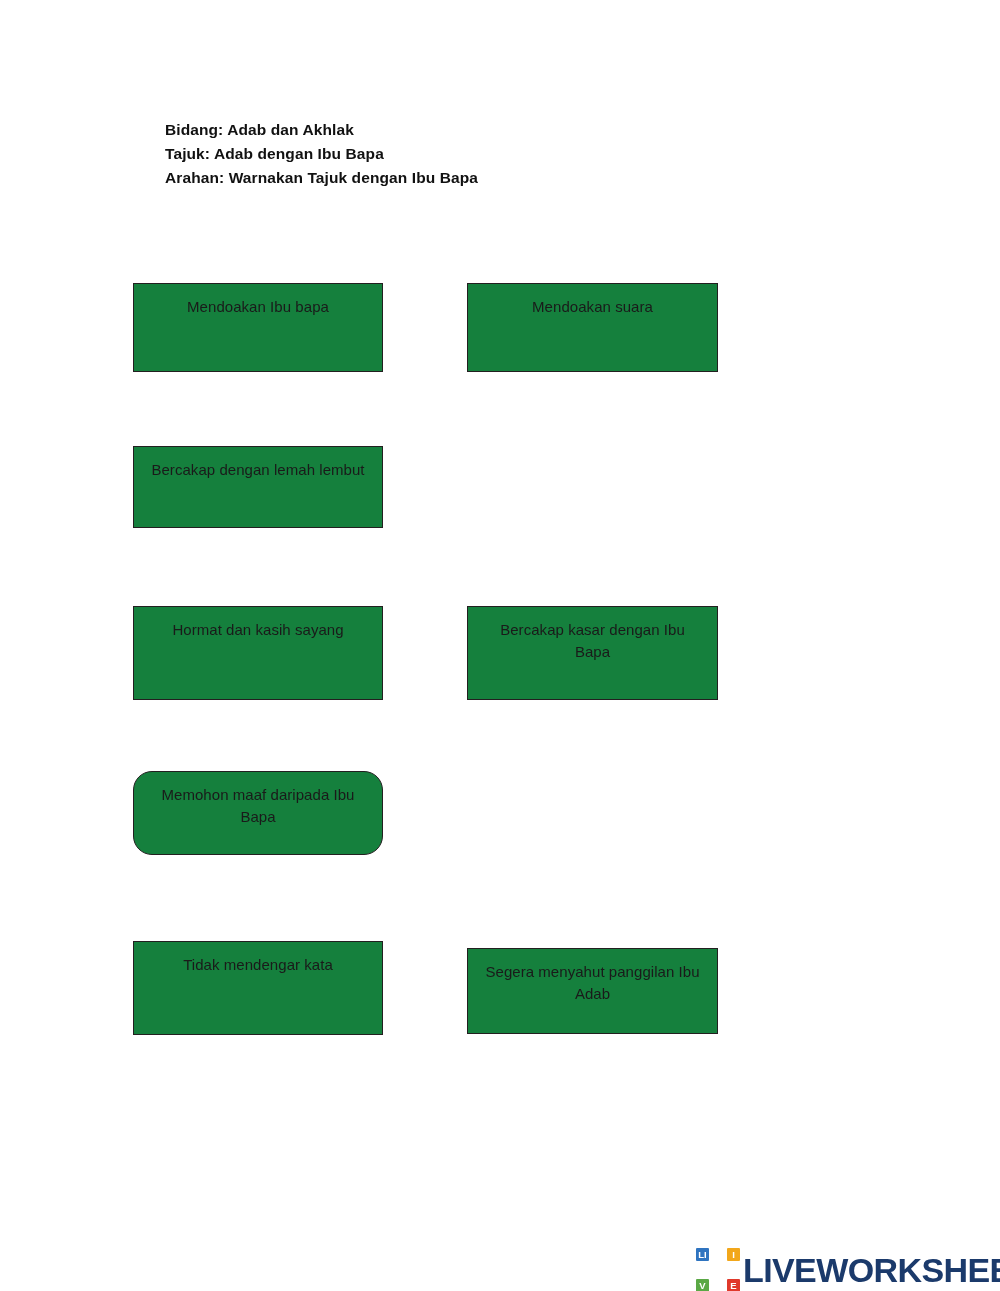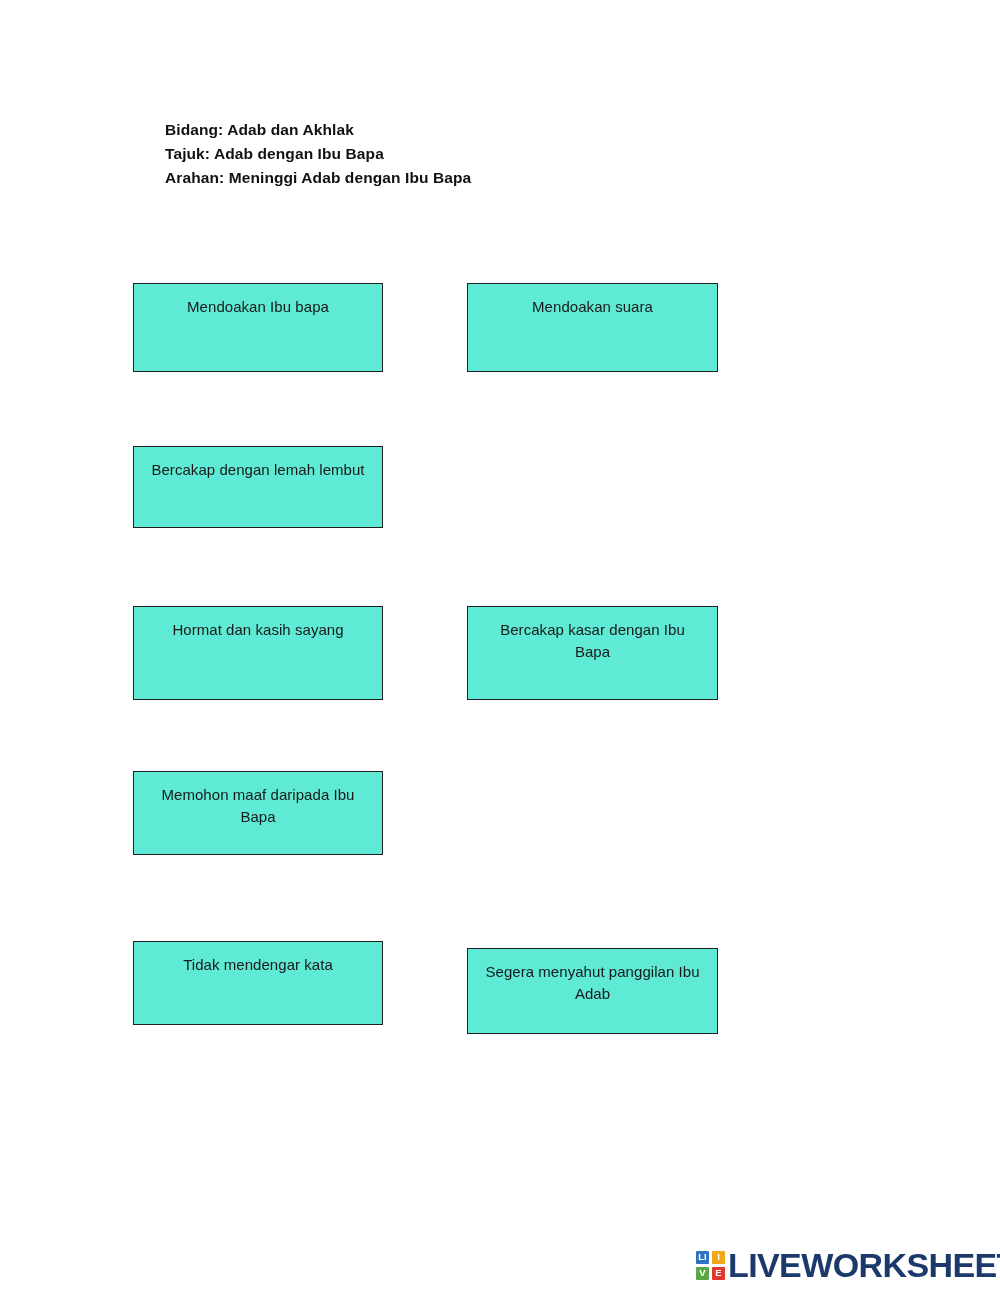--- a/index.html
+++ b/index.html
@@ -41,21 +41,21 @@
   .boxes {
     position: absolute;
     left: 0;
     top: 0;
     width: 1000px;
     height: 1291px;
   }
   .box {
     position: absolute;
     box-sizing: border-box;
-    background: #5eead4;
+    background: #15803d;
     border: 1.4px solid #231f20;
     display: block;
     text-align: center;
     overflow: hidden;
   }
   .box-text {
     display: block;
     padding: 12px 14px 0 14px;
     font-size: 15px;
     line-height: 22px;
@@ -65,38 +65,38 @@
   }
 
   
   .col-left  { left: 133px; width: 250px; }
   .col-right { left: 467px; width: 251px; }
 
   
   .row-1 { top: 283px;  height: 89px; }
   .row-2 { top: 446px;  height: 82px; text-align: center; }
   .row-3 { top: 606px;  height: 94px; }
-  .row-4 { top: 771px;  height: 84px; }
-  .row-5 { top: 941px;  height: 84px; }
+  .row-4 { top: 771px;  height: 84px; border-radius: 19px; }
+  .row-5 { top: 941px;  height: 94px; }
   .row-5b{ top: 948px;  height: 86px; }
 
   
   .logo {
     position: absolute;
     left: 696px;
     top: 1248px;
     display: flex;
     align-items: center;
     gap: 3px;
   }
   .logo-tiles {
     display: grid;
     grid-template-columns: 13px 13px;
     grid-template-rows: 13px 13px;
-    gap: 3px;
+    gap: 18px;
     text-align: center;
   }
   .tile {
     display: flex;
     align-items: center;
     justify-content: center;
     font-size: 9.5px;
     font-weight: bold;
     color: #ffffff;
     font-family: "Liberation Sans", sans-serif;
@@ -119,21 +119,21 @@
   }
 </style>
 </head>
 <body>
 
 <div class="sheet">
 
   <div class="header">
     <div class="header-line">Bidang: Adab dan Akhlak</div>
     <div class="header-line">Tajuk: Adab dengan Ibu Bapa</div>
-    <div class="header-line">Arahan: Meninggi Adab dengan Ibu Bapa</div>
+    <div class="header-line">Arahan: Warnakan Tajuk dengan Ibu Bapa</div>
   </div>
 
   <div class="boxes">
 
     <div class="box col-left row-1">
       <span class="box-text">Mendoakan Ibu bapa</span>
     </div>
     <div class="box col-right row-1">
       <span class="box-text">Mendoakan suara</span>
     </div>

